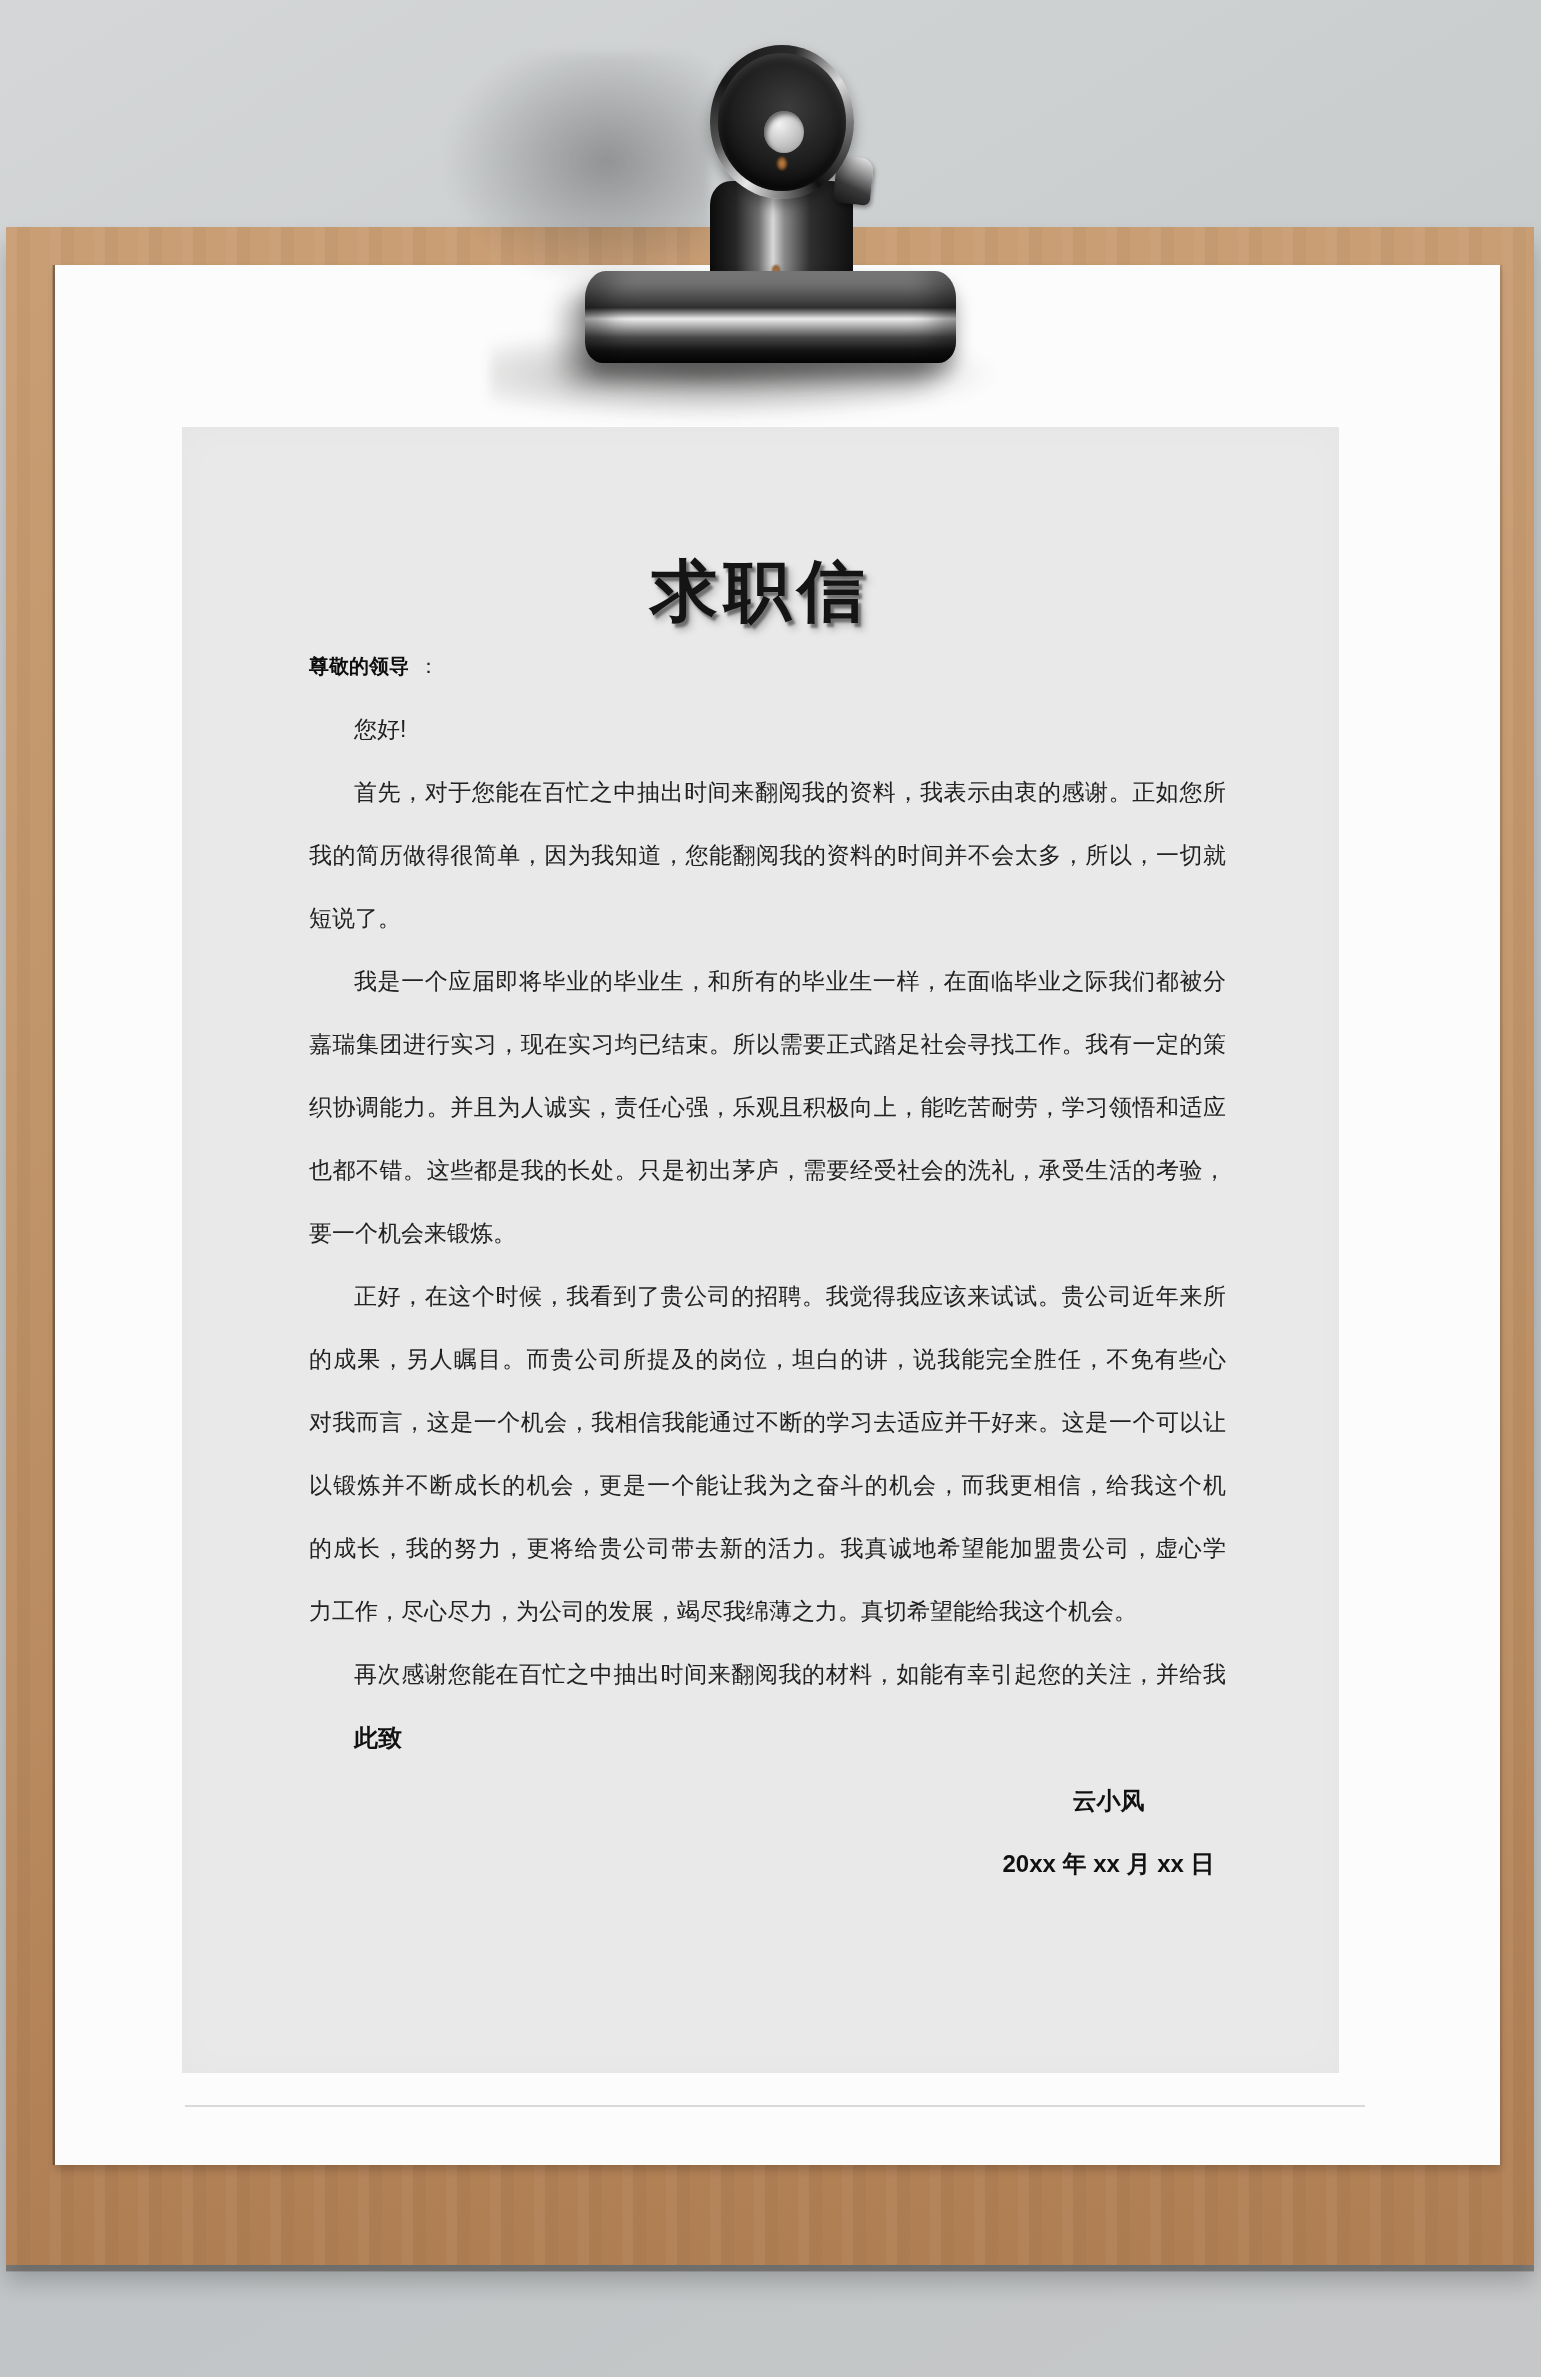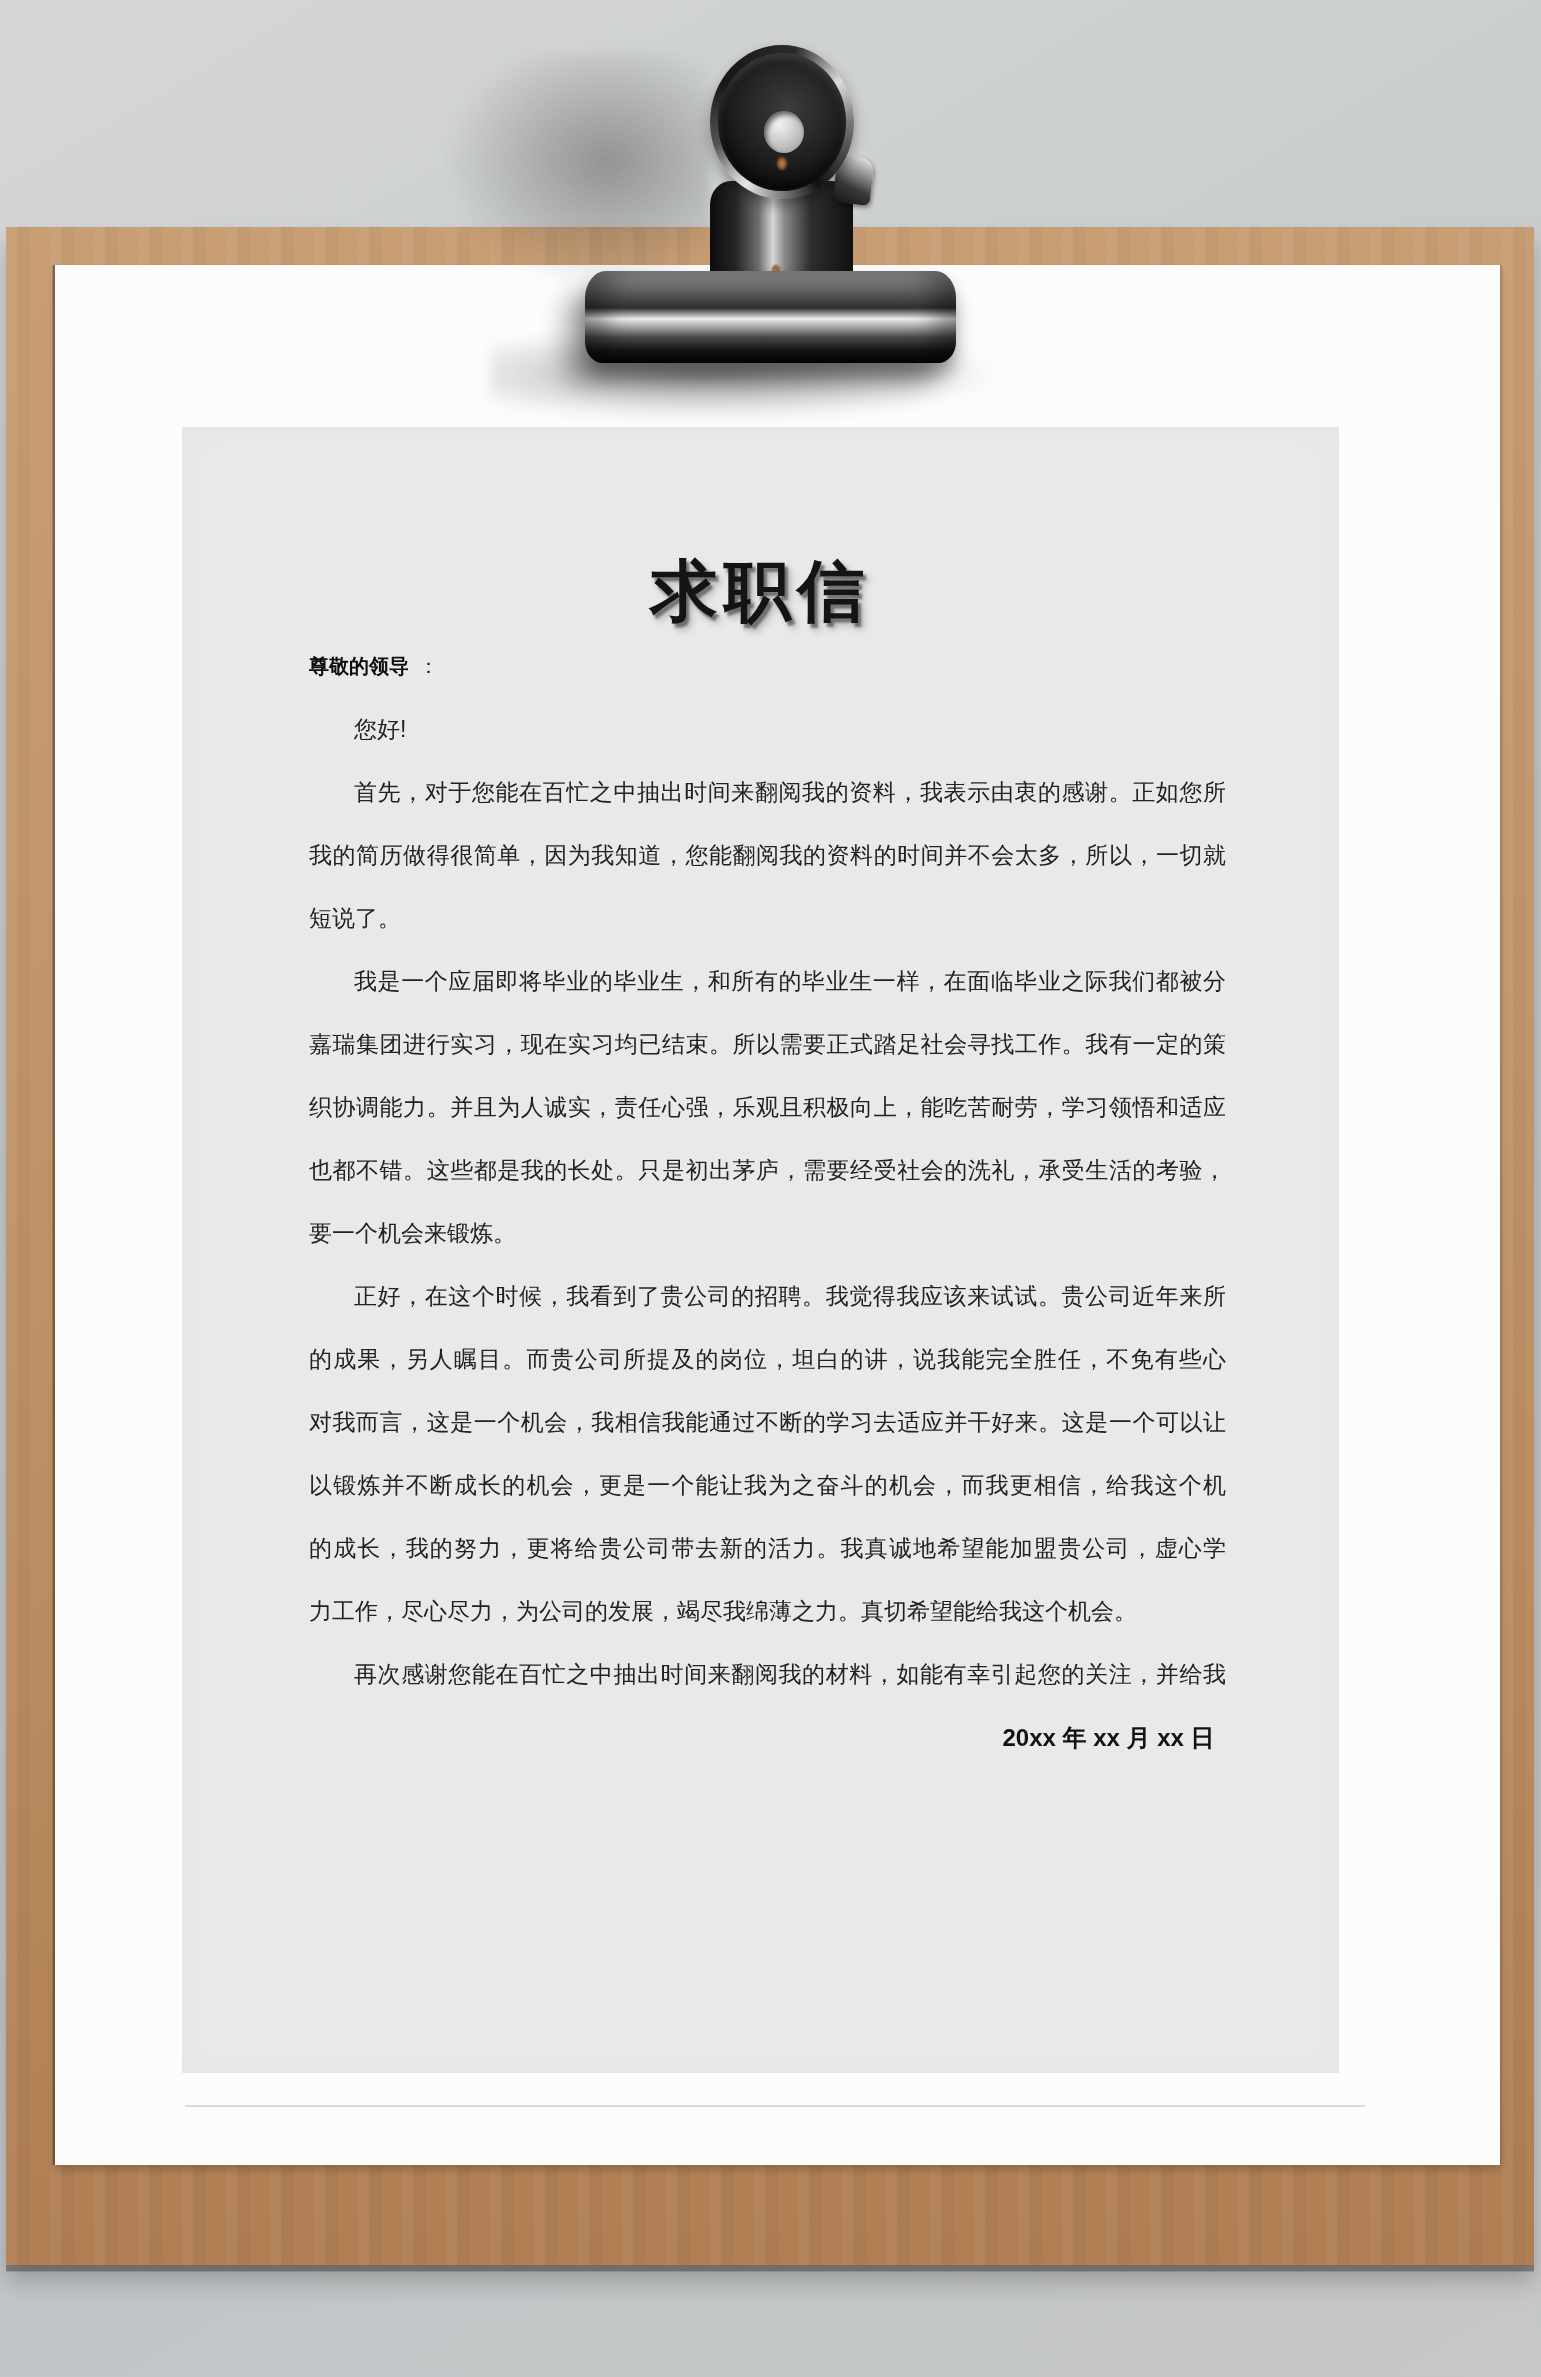--- a/index.html
+++ b/index.html
@@ -150,22 +150,24 @@
     <div class="line full">也都不错。这些都是我的长处。只是初出茅庐，需要经受社会的洗礼，承受生活的考验，更需</div>
     <div class="line">要一个机会来锻炼。</div>
     <div class="line indent full">正好，在这个时候，我看到了贵公司的招聘。我觉得我应该来试试。贵公司近年来所取得</div>
     <div class="line full">的成果，另人瞩目。而贵公司所提及的岗位，坦白的讲，说我能完全胜任，不免有些心虚。但</div>
     <div class="line full">对我而言，这是一个机会，我相信我能通过不断的学习去适应并干好来。这是一个可以让我得</div>
     <div class="line full">以锻炼并不断成长的机会，更是一个能让我为之奋斗的机会，而我更相信，给我这个机会，我</div>
     <div class="line full">的成长，我的努力，更将给贵公司带去新的活力。我真诚地希望能加盟贵公司，虚心学习，努</div>
     <div class="line">力工作，尽心尽力，为公司的发展，竭尽我绵薄之力。真切希望能给我这个机会。</div>
     <div class="line indent full">再次感谢您能在百忙之中抽出时间来翻阅我的材料，如能有幸引起您的关注，并给我一个</div>
 
+    <div class="line indent bold-line">此致</div>
 
     <div class="sig-wrap">
+      <div class="sig-line">云小风</div>
       <div class="sig-line">20xx 年 xx 月 xx 日</div>
     </div>
   </div>
 
   <div class="clip">
     <div class="clip-shadow-top"></div>
     <div class="clip-shadow-bottom"></div>
     <div class="clip-neck"></div>
     <div class="clip-neck-glint"></div>
     <div class="clip-latch"></div>

